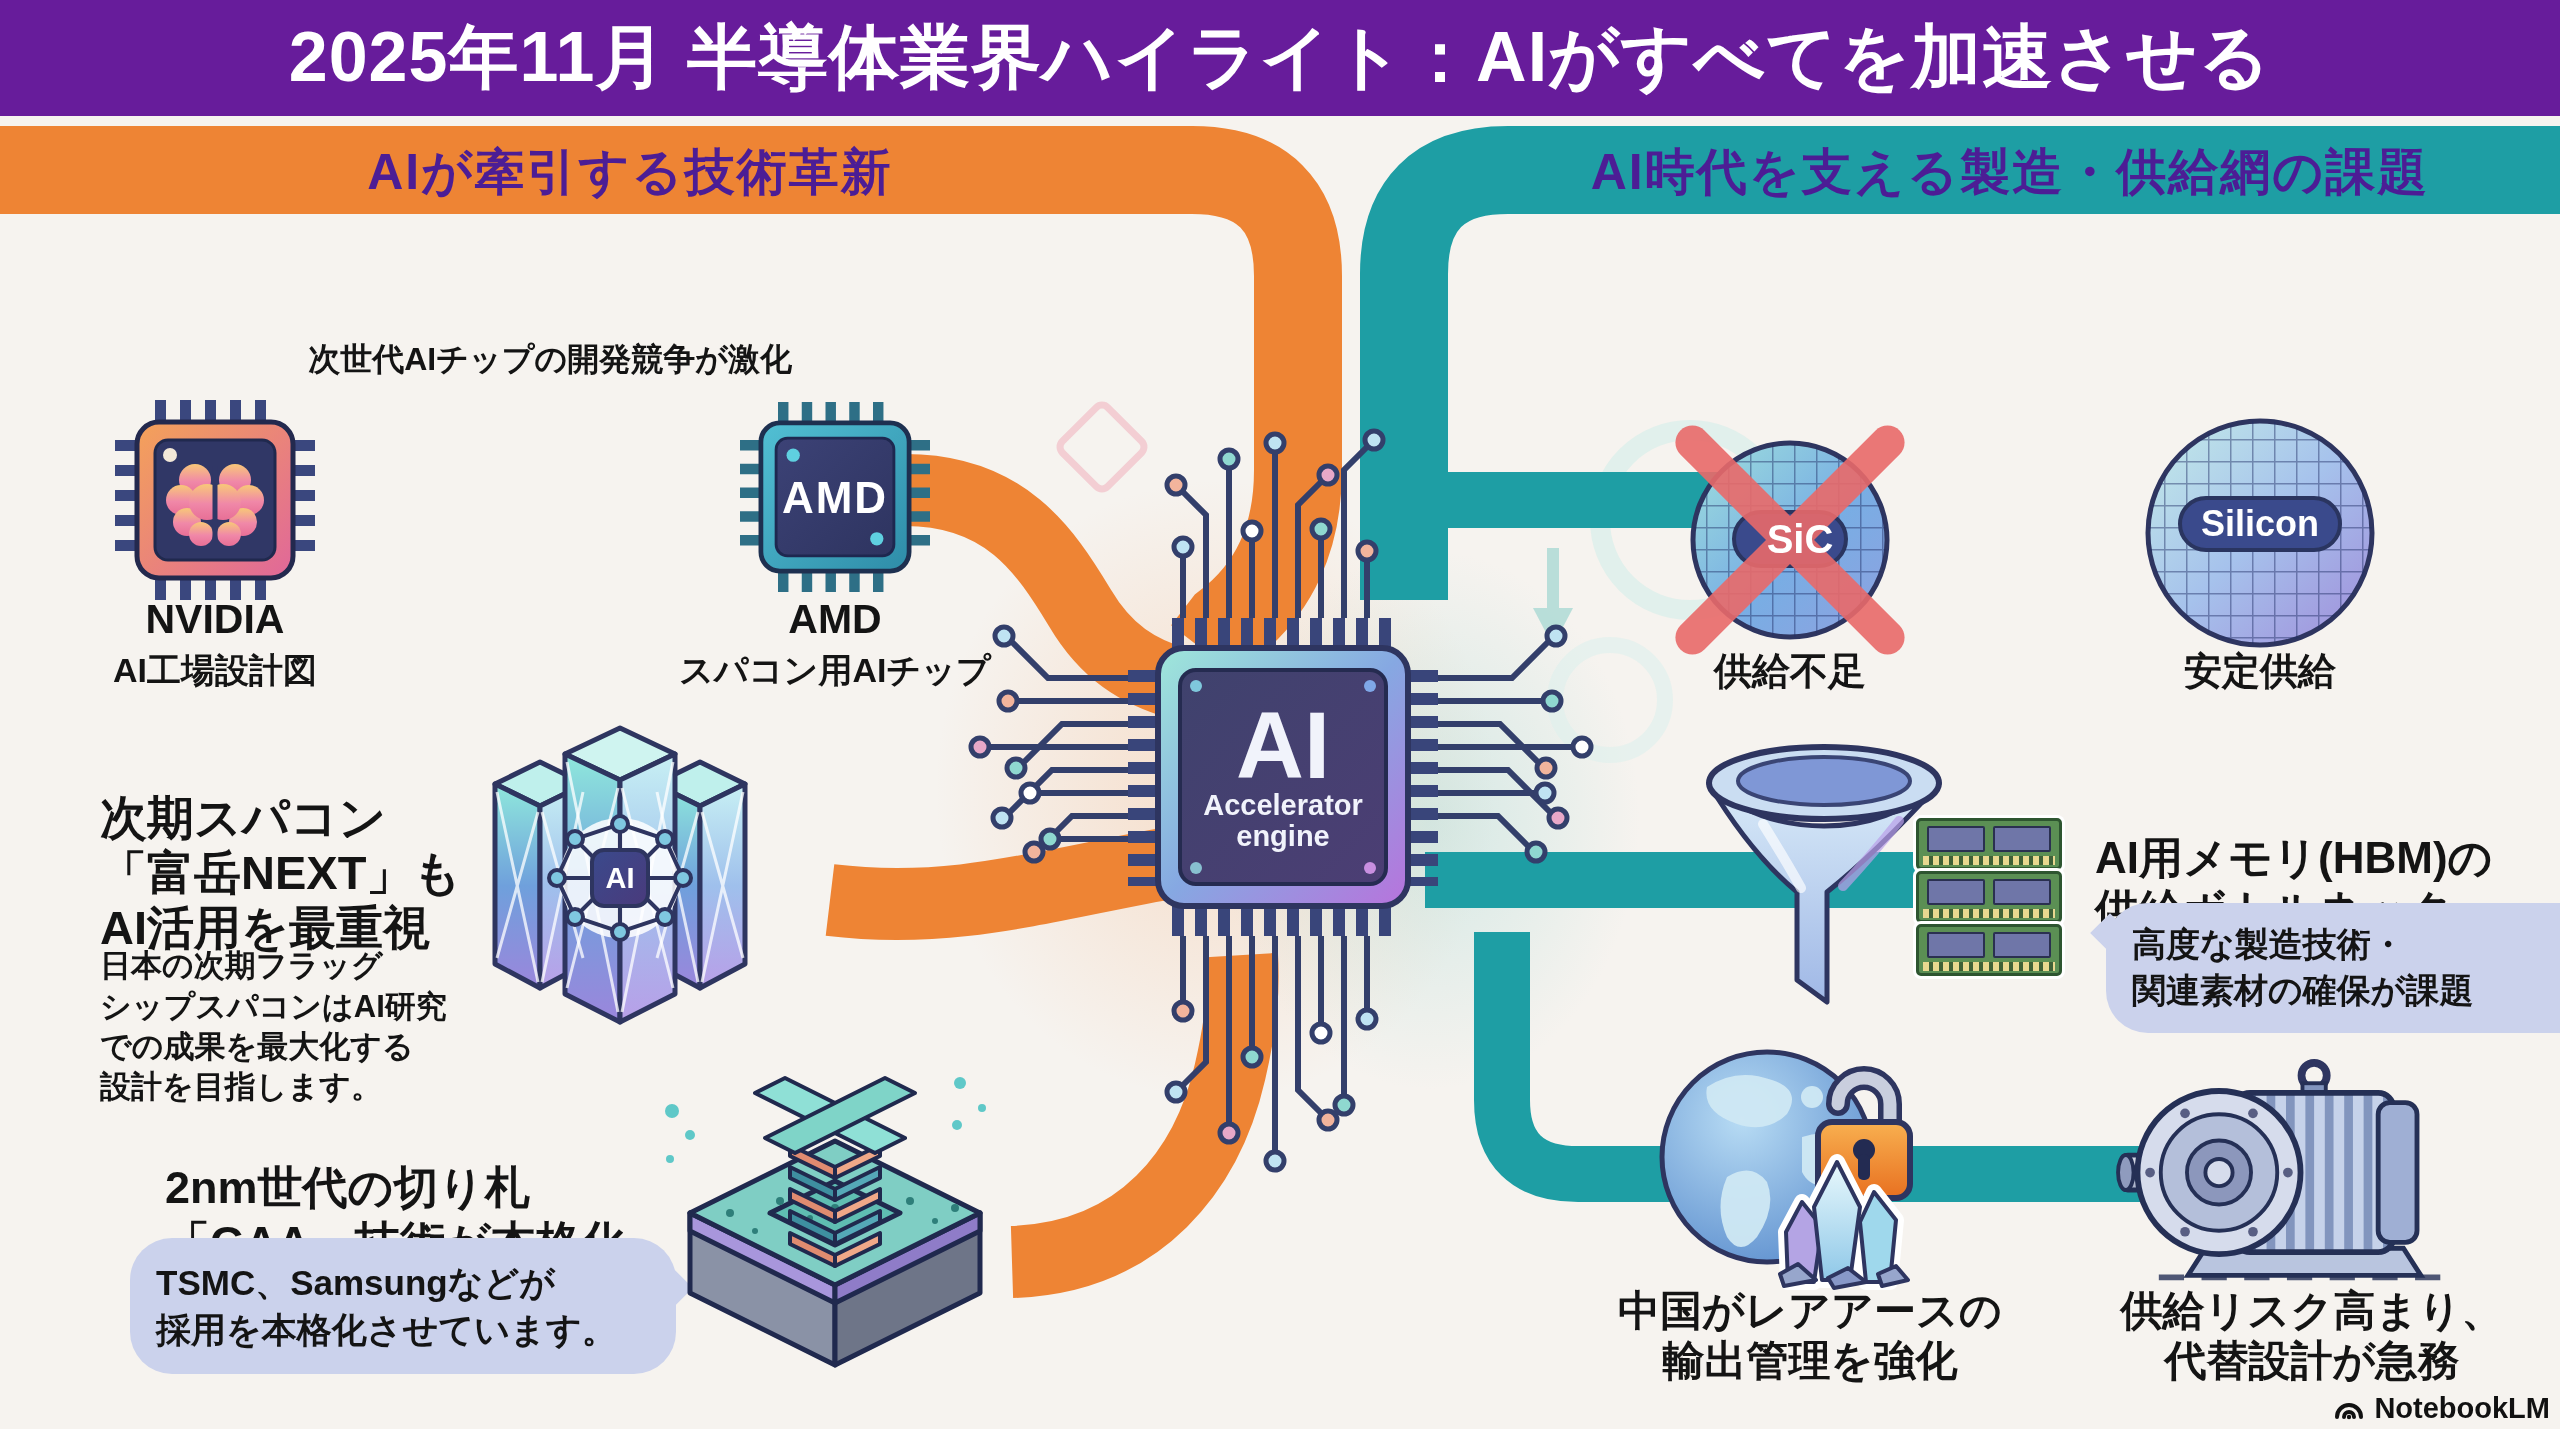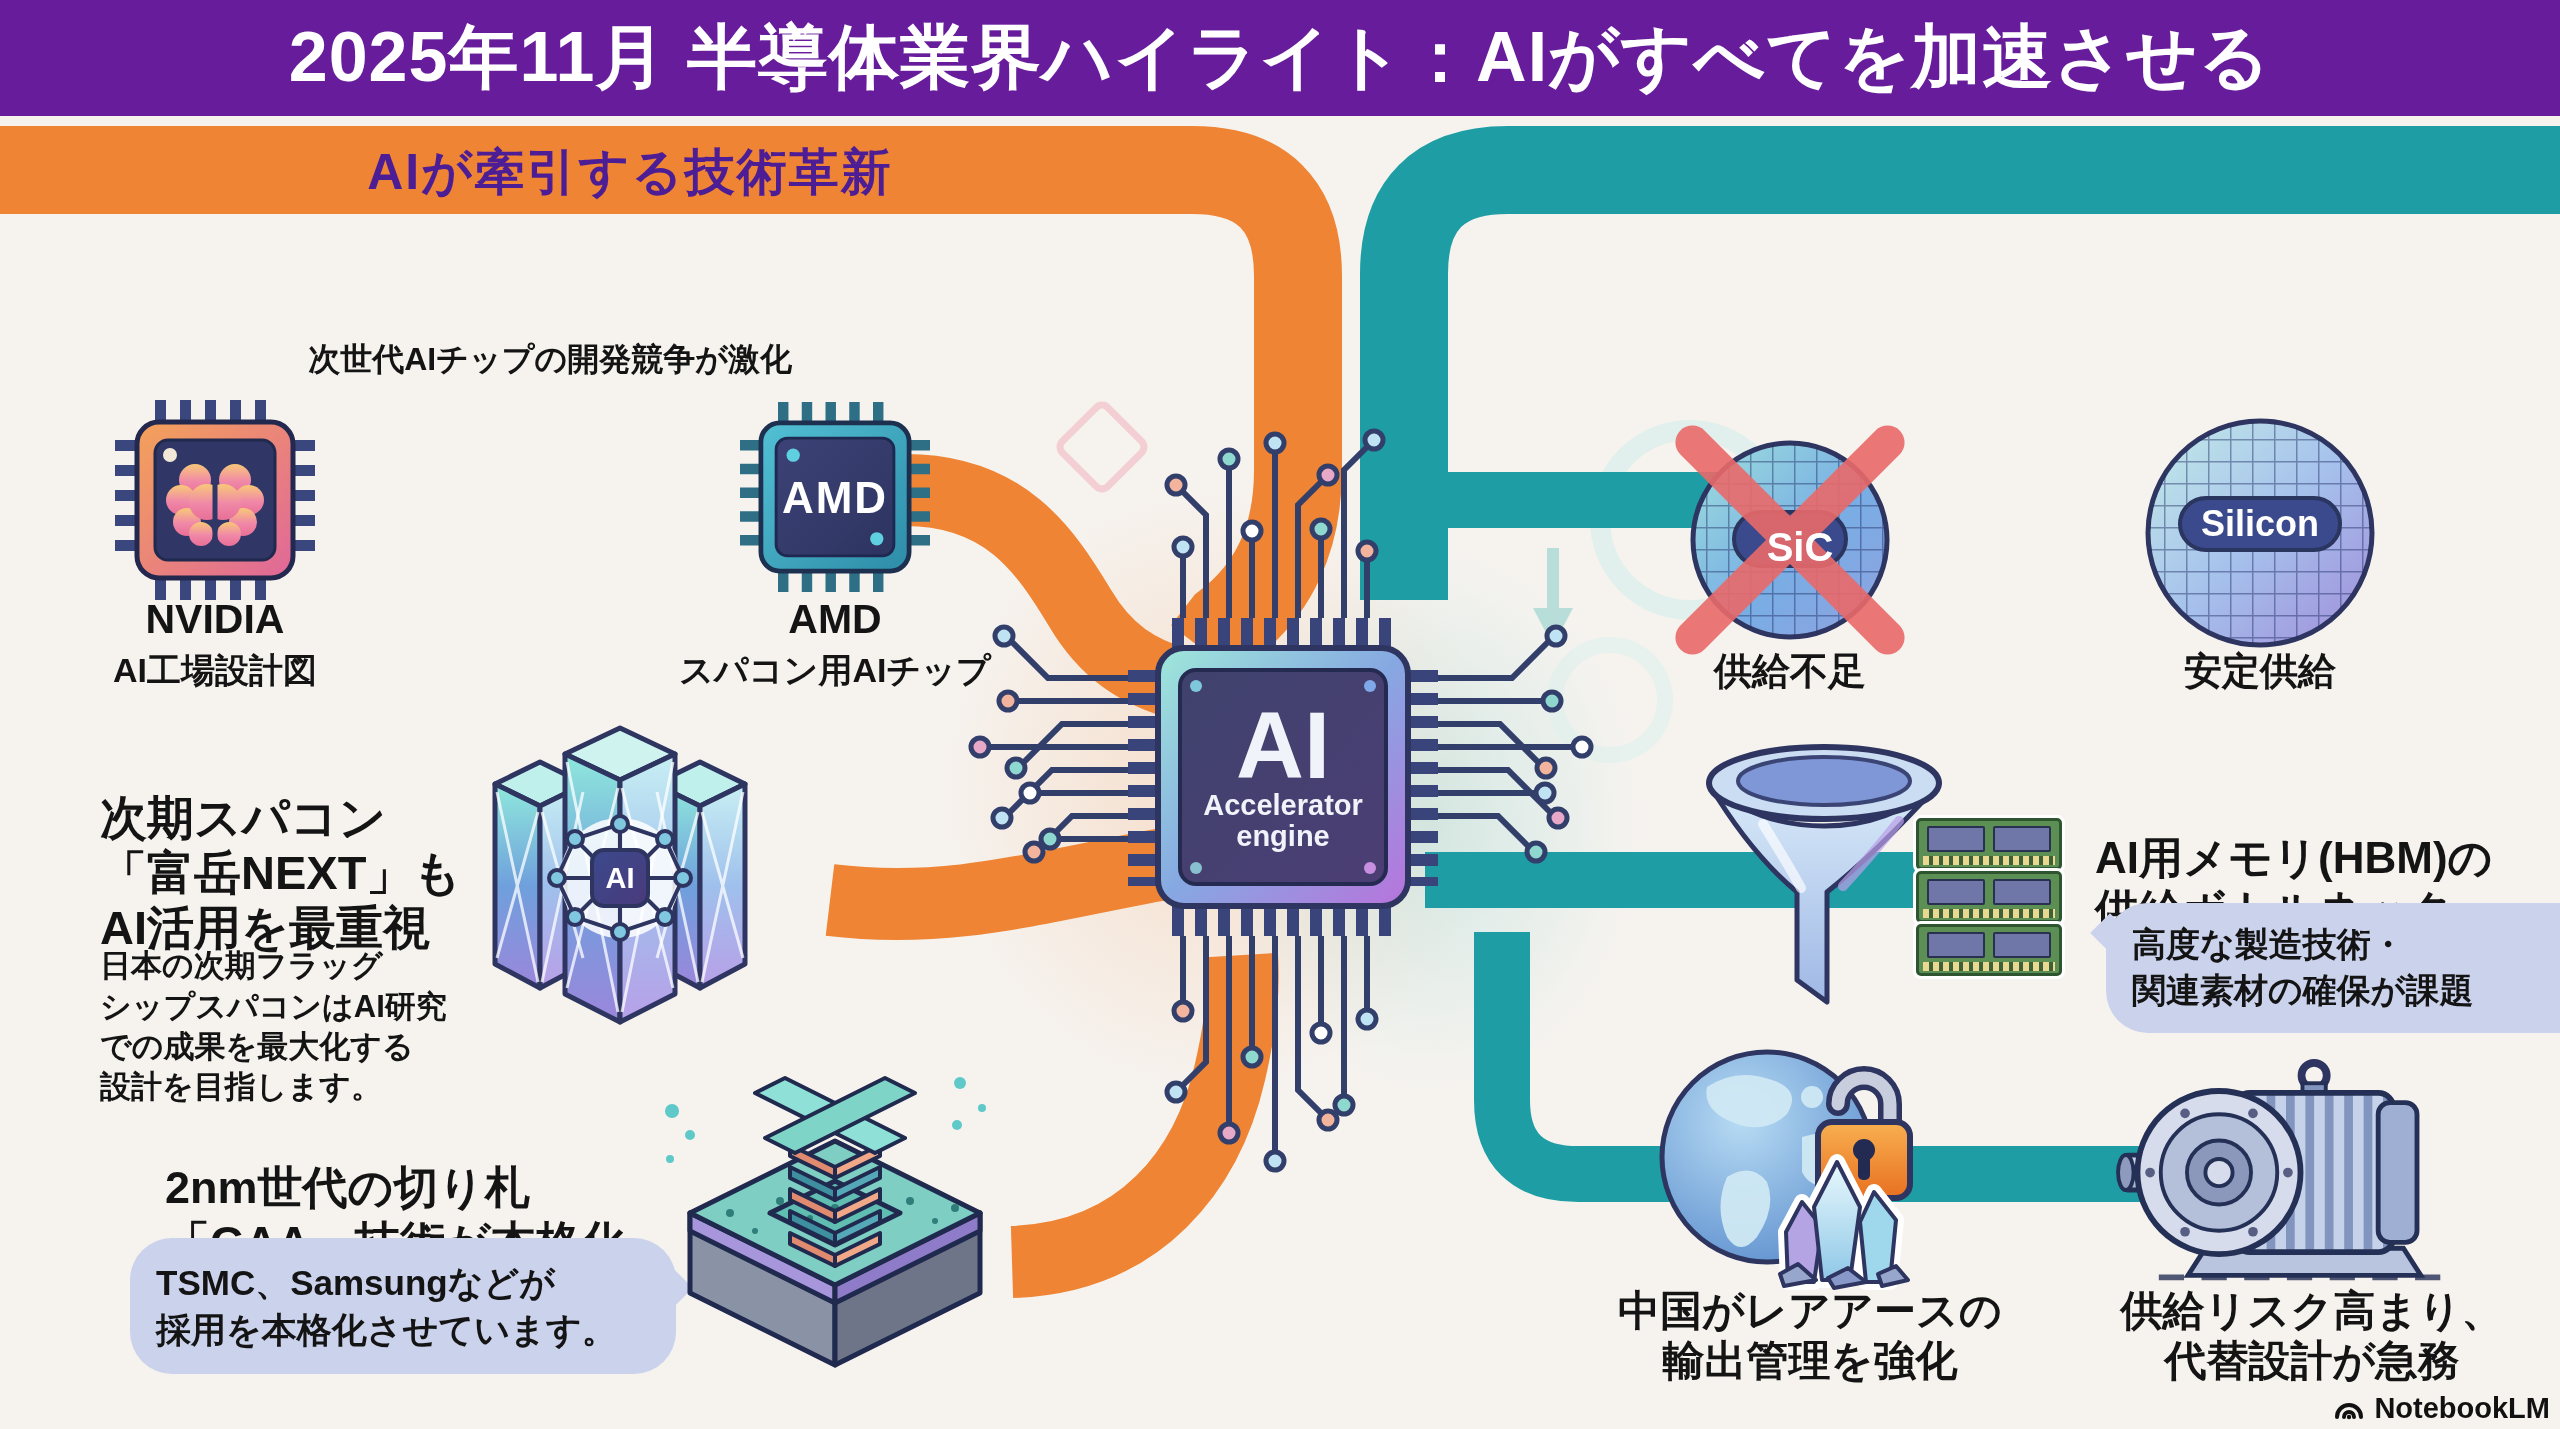--- a/index.html
+++ b/index.html
@@ -168,20 +168,23 @@
         <circle cx="1370" cy="868" r="6" fill="#C88FE0"></circle>
     </g>
   </svg>
 
   <div class="abs title-bar ctr">
     <span>2025年11月 半導体業界ハイライト：AIがすべてを加速させる</span>
   </div>
   <div class="abs band-text ctr" style="left:140px;top:128px;width:980px;">
     <span>AIが牽引する技術革新</span>
   </div>
+  <div class="abs band-text ctr" style="left:1510px;top:128px;width:1000px;">
+    <span>AI時代を支える製造・供給網の課題</span>
+  </div>
 
   <div class="abs subhead ctr" style="left:190px;top:338px;width:720px;">
     <span>次世代AIチップの開発競争が激化</span>
   </div>
 
   <svg class="abs" style="left:115px;top:400px;overflow:visible;" width="200" height="200" viewBox="0 0 200 200">
     <defs>
       <linearGradient id="nvBorder" x1="0" y1="0" x2="1" y2="1">
           <stop offset="0%" stop-color="#F4A259"></stop>
           <stop offset="100%" stop-color="#E0679A"></stop>
@@ -395,21 +398,21 @@
       </pattern>
     </defs>
     <circle cx="150" cy="145" r="97" fill="url(#waferSiC)" stroke="#2E3560" stroke-width="5"></circle>
     <circle cx="150" cy="145" r="97" fill="url(#gridPat)"></circle>
     <rect x="94" y="117" width="112" height="54" rx="27" fill="#3A4A8C" stroke="#2A3560" stroke-width="4"></rect>
     <g fill="#E96A6A" opacity=".9">
       <rect x="-155" y="-17" width="310" height="34" rx="17" transform="translate(150,145) rotate(45)"></rect>
       <rect x="-155" y="-17" width="310" height="34" rx="17" transform="translate(150,145) rotate(-45)"></rect>
     </g>
   </svg>
-  <div class="abs ctr wafer-label" style="left:1734px;top:512px;width:132px;height:54px;font-size:40px;margin-top:8px;">
+  <div class="abs ctr wafer-label" style="left:1734px;top:512px;width:132px;height:54px;font-size:40px;">
     <span>SiC</span>
   </div>
   <div class="abs ctr icon-label" style="left:1645px;top:646px;width:290px;font-size:38px;">
     <span>供給不足</span>
   </div>
 
   <svg class="abs" style="left:2120px;top:395px;overflow:visible;" width="300" height="300" viewBox="0 0 300 300">
     <defs>
       <linearGradient id="waferSi" x1="0" y1="0" x2="1" y2="1">
           <stop offset="0%" stop-color="#C4ECE8"></stop>

